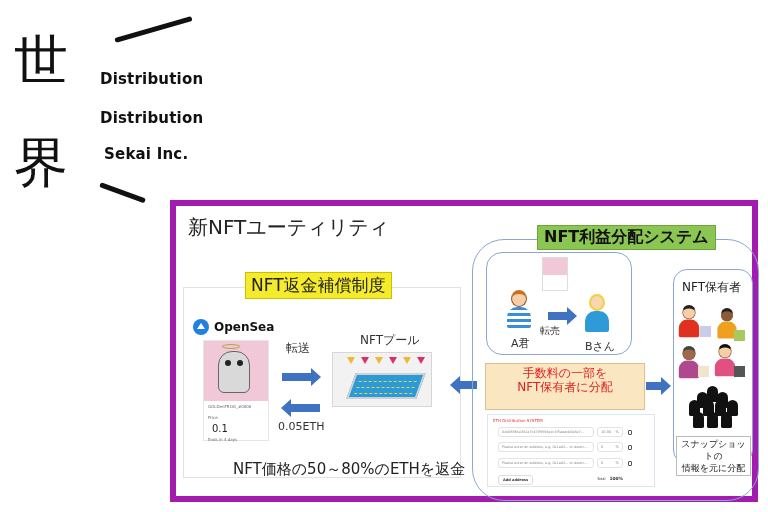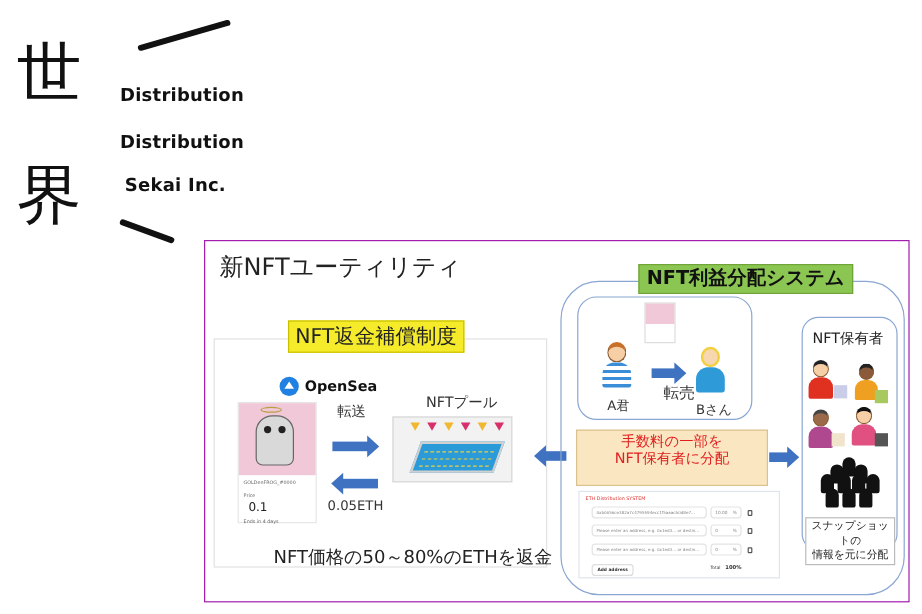--- a/index.html
+++ b/index.html
@@ -12,27 +12,27 @@
   .logo-kanji.k2 { top: 136px; }
   .logo-stroke { position: absolute; height: 5px; background: #111; border-radius: 3px; }
   .logo-stroke.top { left: 115px; top: 38px; width: 80px; transform: rotate(-16deg); transform-origin: left center; }
   .logo-stroke.bot { left: 100px; top: 182px; width: 48px; transform: rotate(20deg); transform-origin: left center; }
   .logo-line { position: absolute; font-family: "DejaVu Sans", sans-serif; font-weight: bold; font-size: 15px; color: #111; letter-spacing: 0.2px; }
   .logo-line.l1 { left: 100px; top: 70px; }
   .logo-line.l2 { left: 100px; top: 109px; }
   .logo-line.l3 { left: 104px; top: 145px; }
 
   
-  .slide { position: absolute; left: 170px; top: 200px; width: 588px; height: 302px; border: 1px solid #a21caf; background: #fff; }
+  .slide { position: absolute; left: 170px; top: 200px; width: 588px; height: 302px; border: 6px solid #a21caf; background: #fff; }
   .slide-title { position: absolute; left: 12px; top: 8px; font-size: 20px; color: #222; }
 
   
   .left-panel { position: absolute; left: 7px; top: 81px; width: 278px; height: 191px; border: 1px solid #e2e2e2; }
   .tag-yellow { position: absolute; left: 69px; top: 66px; background: #f5eb2b; border: 1px solid #c9c000; font-size: 17px; padding: 1px 5px; color: #222; white-space: nowrap; }
-  .opensea { position: absolute; left: 17px; top: 113px; display: flex; align-items: center; gap: 5px; margin-left: 45px; }
+  .opensea { position: absolute; left: 17px; top: 113px; display: flex; align-items: center; gap: 5px; }
   .opensea-logo { width: 16px; height: 16px; border-radius: 50%; background: #2081e2; position: relative; }
   .opensea-logo::after { content: ""; position: absolute; left: 4px; top: 4px; width: 0; height: 0; border-left: 4px solid transparent; border-right: 4px solid transparent; border-bottom: 6px solid #fff; }
   .opensea-name { font-weight: bold; font-size: 12px; color: #111; }
   .nft-card { position: absolute; left: 27px; top: 134px; width: 66px; height: 101px; border: 1px solid #e6e6e6; background: #fff; }
   .nft-art { width: 64px; height: 60px; background: #f0c8d8; position: relative; overflow: hidden; }
   .frog { position: absolute; left: 14px; top: 10px; width: 32px; height: 42px; background: #d9d9d9; border: 1px solid #666; border-radius: 14px 14px 6px 6px; }
   .frog::before { content: ""; position: absolute; left: 6px; top: 8px; width: 6px; height: 6px; background: #222; border-radius: 50%; box-shadow: 12px 0 0 #222; }
   .halo { position: absolute; left: 18px; top: 3px; width: 18px; height: 5px; border: 1px solid #b8a040; border-radius: 50%; }
   .nft-meta { padding: 2px 4px; font-size: 4px; color: #666; line-height: 7px; }
   .nft-price { font-size: 10px; color: #222; padding-left: 8px; line-height: 11px; }
@@ -146,21 +146,21 @@
       <div class="art"></div>
     </div>
 
   <div class="person" style="left:330px; top:84px;">
     <div class="head" style="background:#f6cfa6; border-top:4px solid #c8702a;"></div>
     <div class="body" style="background:repeating-linear-gradient(#3a8ed8 0 3px,#fff 3px 6px);"></div>
   </div>
   <div class="lbl" style="left:335px; top:130px; font-size:11px;">A君</div>
 
   <div class="arrow arrow-r" style="position:absolute; left:372px; top:106px; width:20px;"></div>
-  <div class="lbl" style="left:382px; top:118px; font-size:13px;">転売</div>
+  <div class="lbl" style="left:364px; top:118px; font-size:10px;">転売</div>
 
   <div class="person" style="left:408px; top:88px;">
     <div class="head" style="background:#f6d7b0; border:2px solid #f2d040;"></div>
     <div class="body" style="background:#2e9ad8;"></div>
   </div>
   <div class="lbl" style="left:409px; top:133px; font-size:11px;">Bさん</div>
 
   <div class="fee-box">
     <div>手数料の一部を</div>
     <div>NFT保有者に分配</div>

